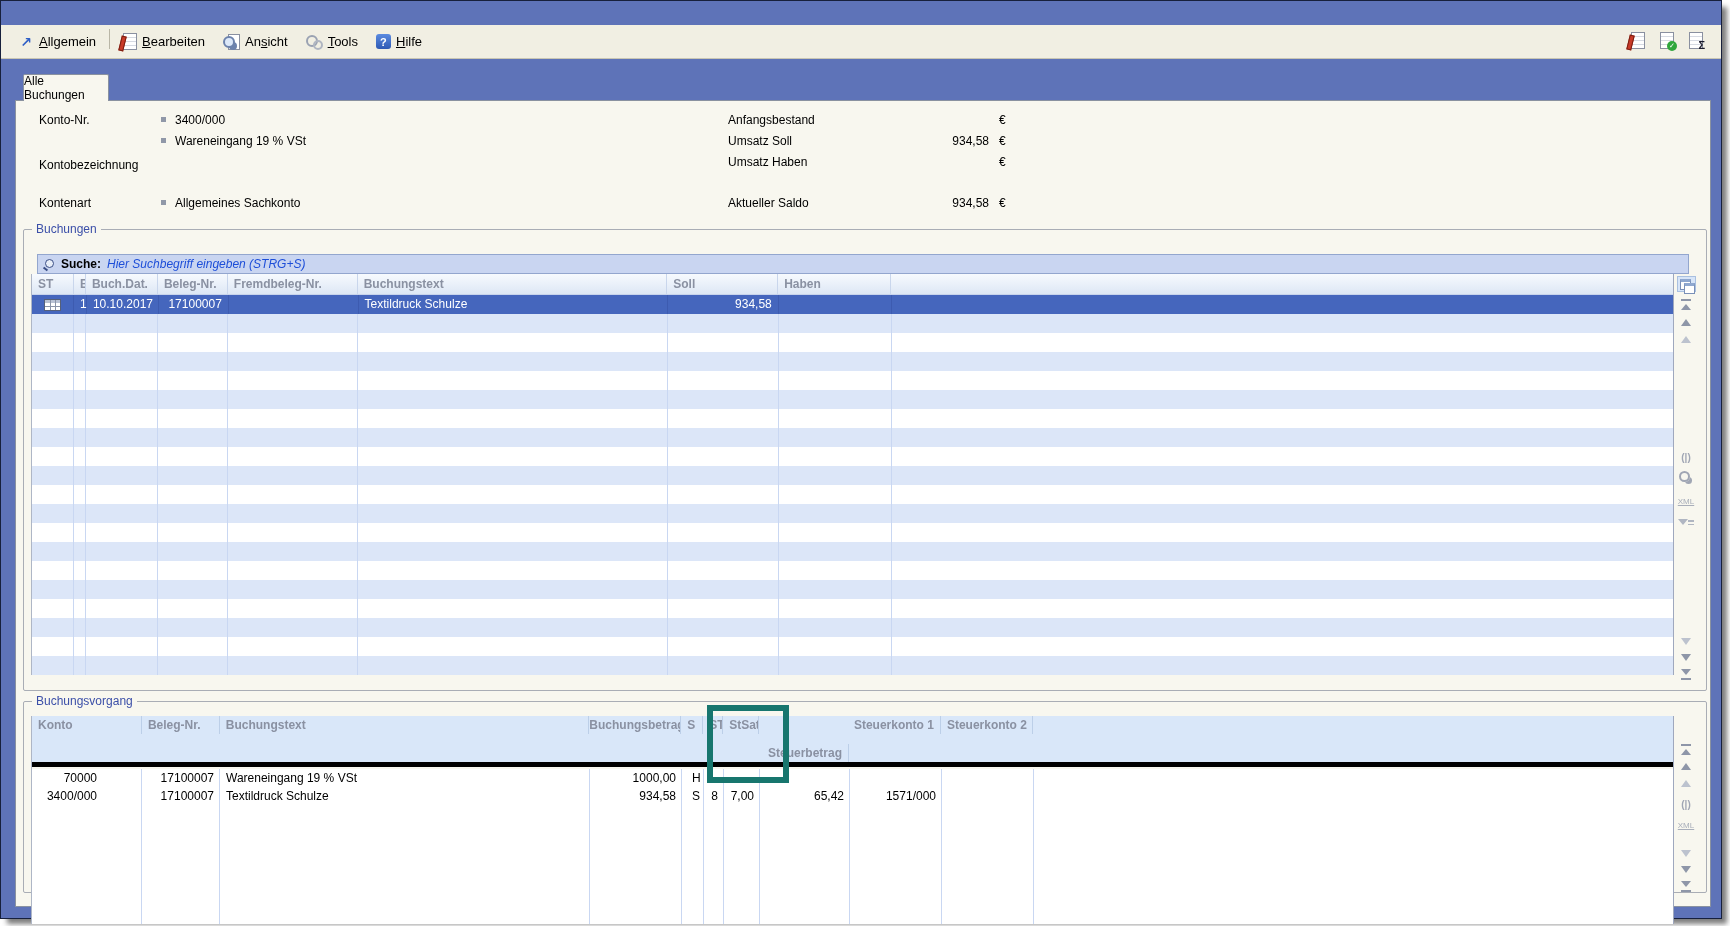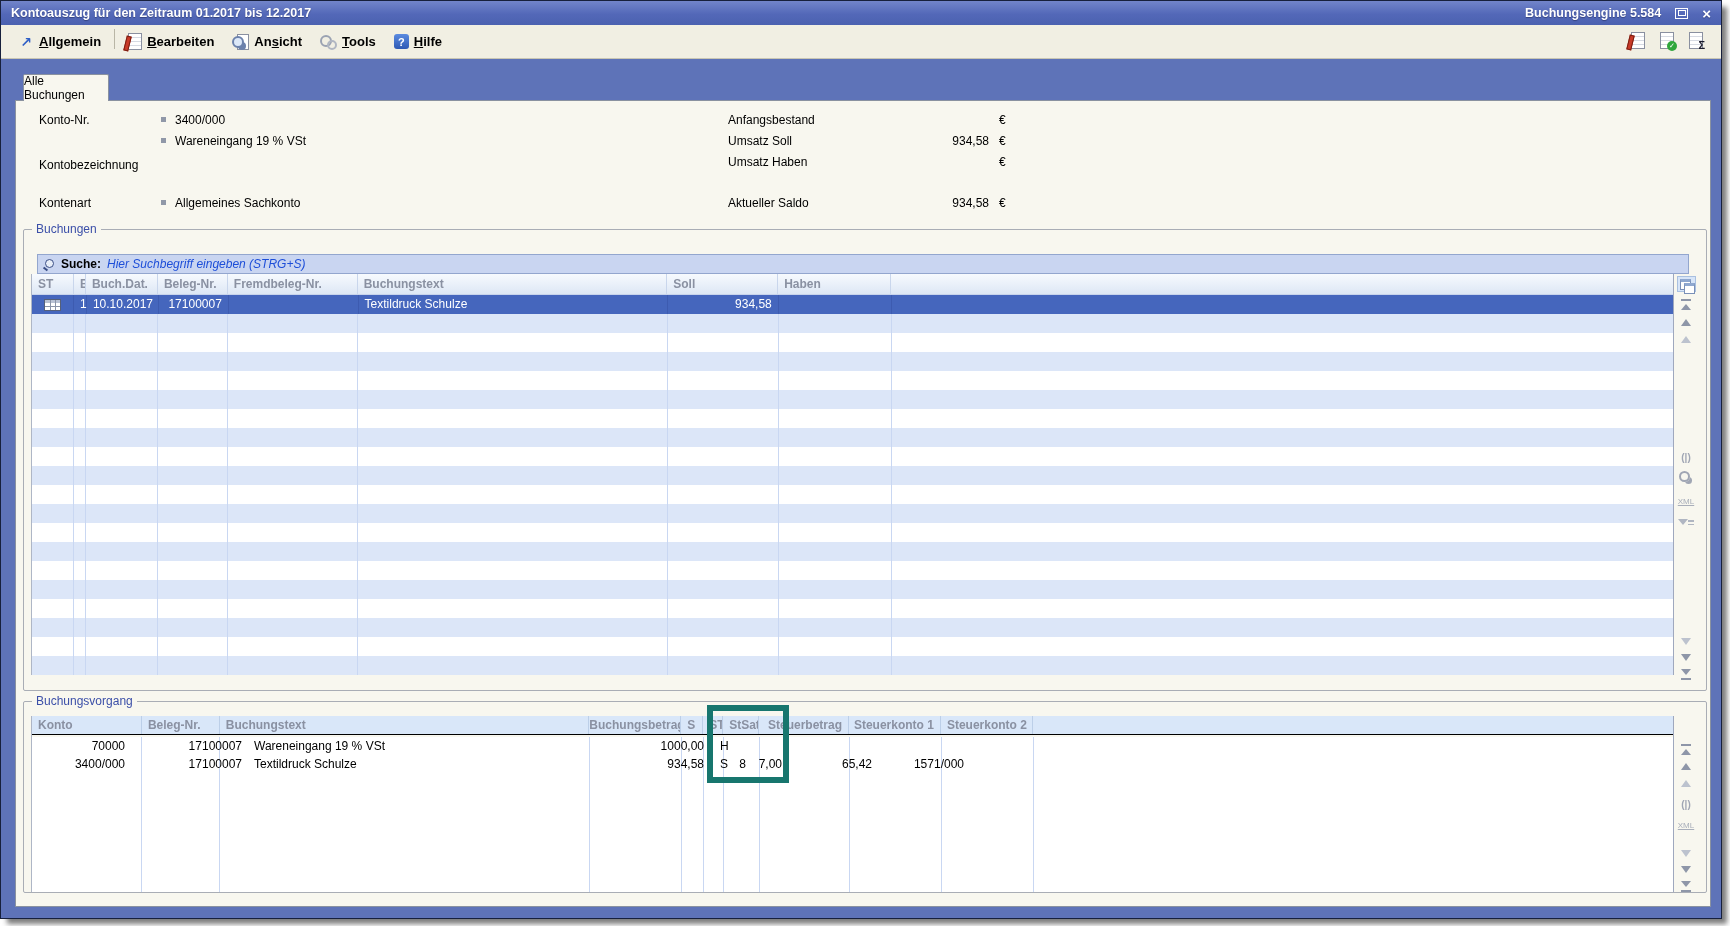--- a/index.html
+++ b/index.html
@@ -67,32 +67,32 @@
   .search-label{font-weight:bold;}
   .search-ph{font-style:italic;color:#1d4ed8;}
   
   .tbl{position:absolute;z-index:4;border-left:1px solid #AEB6C6;border-right:1px solid #9FA8BE;}
   .thead{display:flex;}
   .th{height:20px;line-height:20px;padding-left:6px;border-right:1px solid #C9D6EC;color:#8A91A2;
     font-size:12px;white-space:nowrap;overflow:hidden;cursor:pointer;font-weight:bold;}
   .th.har{text-align:right;padding-right:6px;padding-left:0;}
   .bk-head{background:linear-gradient(180deg,#F7FAFE,#DDE7F5);border-bottom:1px solid #C8D4EC;}
   .tx-head .th{height:18px;line-height:18px;border-right:1px solid #BCCFE8;}
-  .tx-head{background:#D9E7F9;border-bottom:1px solid #000000;}
+  .tx-head{background:#D9E7F9;border-bottom:5px solid #000000;}
   .tbody{position:relative;}
   .bk-row{height:19px;position:relative;}
   .bk-row.odd{background:#DCE6F8;}
   .bk-row.even{background:#FFFFFF;}
   .bk-row.selected{background:#4566BD;display:flex;z-index:2;}
   .sc{height:19px;line-height:19px;font-size:12px;color:#fff;border-right:1px solid #3D5BB0;
     padding:0 6px;white-space:nowrap;display:flex;align-items:center;}
   .sc.right{justify-content:flex-end;}
   .vsep{position:absolute;width:1px;background:#C9D7F2;z-index:1;}
   .tx-body{background:#fff;position:relative;}
-  .tx-row{display:flex;position:relative;z-index:2;padding-left:28px;}
+  .tx-row{display:flex;position:relative;z-index:2;}
   .tc{height:18px;line-height:18px;font-size:12px;white-space:nowrap;padding:0 6px;}
   .tc.right{text-align:right;}
   
   .grid-icon{width:17px;height:12px;background:#fff;border:1px solid #55607A;margin:auto;
     background-image:linear-gradient(90deg,transparent 5px,#8A94A8 5px,#8A94A8 6px,transparent 6px,transparent 10px,#8A94A8 10px,#8A94A8 11px,transparent 11px),
     linear-gradient(180deg,#B9C2D4 0 3px,transparent 3px,transparent 6px,#8A94A8 6px,#8A94A8 7px,transparent 7px);}
   
   .column-chooser-icon{position:absolute;width:19px;height:16px;background:#D7E5F8;border:1px solid #A9C0E0;z-index:5;cursor:pointer;}
   .column-chooser-icon::before{content:"";position:absolute;left:2px;top:2px;width:9px;height:7px;background:#fff;
     border:1px solid #7A90B8;border-top:3px solid #8FA8D0;}
@@ -118,31 +118,23 @@
   .filter-icon::after{content:"";position:absolute;right:1px;top:3px;width:6px;height:7px;
     background:repeating-linear-gradient(180deg,#B0B6C2 0 1.5px,transparent 1.5px 3.5px);}
   
   .annotation-box{position:absolute;left:706px;top:704px;width:82px;height:78px;border:6px solid #17766E;z-index:50;}
 </style>
 </head>
 <body>
 
 <div class="window">
 
-  <div class="titlebar">
-    <span>Kontoauszug für den Zeitraum 01.2017 bis 12.2017</span>
-    <div class="tb-right">
-      <span>Buchungsengine 5.584</span>
-      <span class="btn-restore"></span>
-      <span class="btn-close">×</span>
-    </div>
-  </div>
 
   <div class="toolbar">
-    <div id="menubar" style="display:flex;font-weight:bold;">
+    <div id="menubar" style="display:flex;">
         <div class="menu-item">
           <div class="arrow-ne-icon x"></div>
           <span><span></span><span class="ul">A</span><span>llgemein</span></span>
         </div>
         <div class="menu-div"></div>
         <div class="menu-item">
           <div class="doc-pen-icon doc"></div>
           <span><span></span><span class="ul">B</span><span>earbeiten</span></span>
         </div>
         <div class="menu-item">
@@ -277,21 +269,21 @@
 
   <div class="tbl" style="left:30px;top:715px;width:1643px;" id="tx-table">
     <div class="thead tx-head" id="tx-head">
         <div class="th" style="width: 110px;">Konto</div>
         <div class="th" style="width: 78px;">Beleg-Nr.</div>
         <div class="th" style="width: 370px;">Buchungstext</div>
         <div class="th har" style="width: 92px;">Buchungsbetrag</div>
         <div class="th" style="width: 22px;">S</div>
         <div class="th" style="width: 20px;">ST</div>
         <div class="th" style="width: 36px;">StSatz</div>
-        <div class="th har" style="width: 90px;">Steuerbetrag</div>
+        <div class="th har" style="width: 90px; margin-top: 28px;">Steuerbetrag</div>
         <div class="th har" style="width: 92px;">Steuerkonto 1</div>
         <div class="th" style="width: 92px;">Steuerkonto 2</div>
         <div class="th" style="width: 641px; border-right: none;"></div>
       </div>
     <div class="tbody tx-body" id="tx-body" style="height:155px;">
         <div class="tx-row" style="margin-top: 2px;">
           <div class="tc right" style="width: 110px; padding-right: 45px;">70000</div>
           <div class="tc right" style="width: 78px;">17100007</div>
           <div class="tc" style="width: 370px;">Wareneingang 19 % VSt</div>
           <div class="tc right" style="width: 92px;">1000,00</div>

